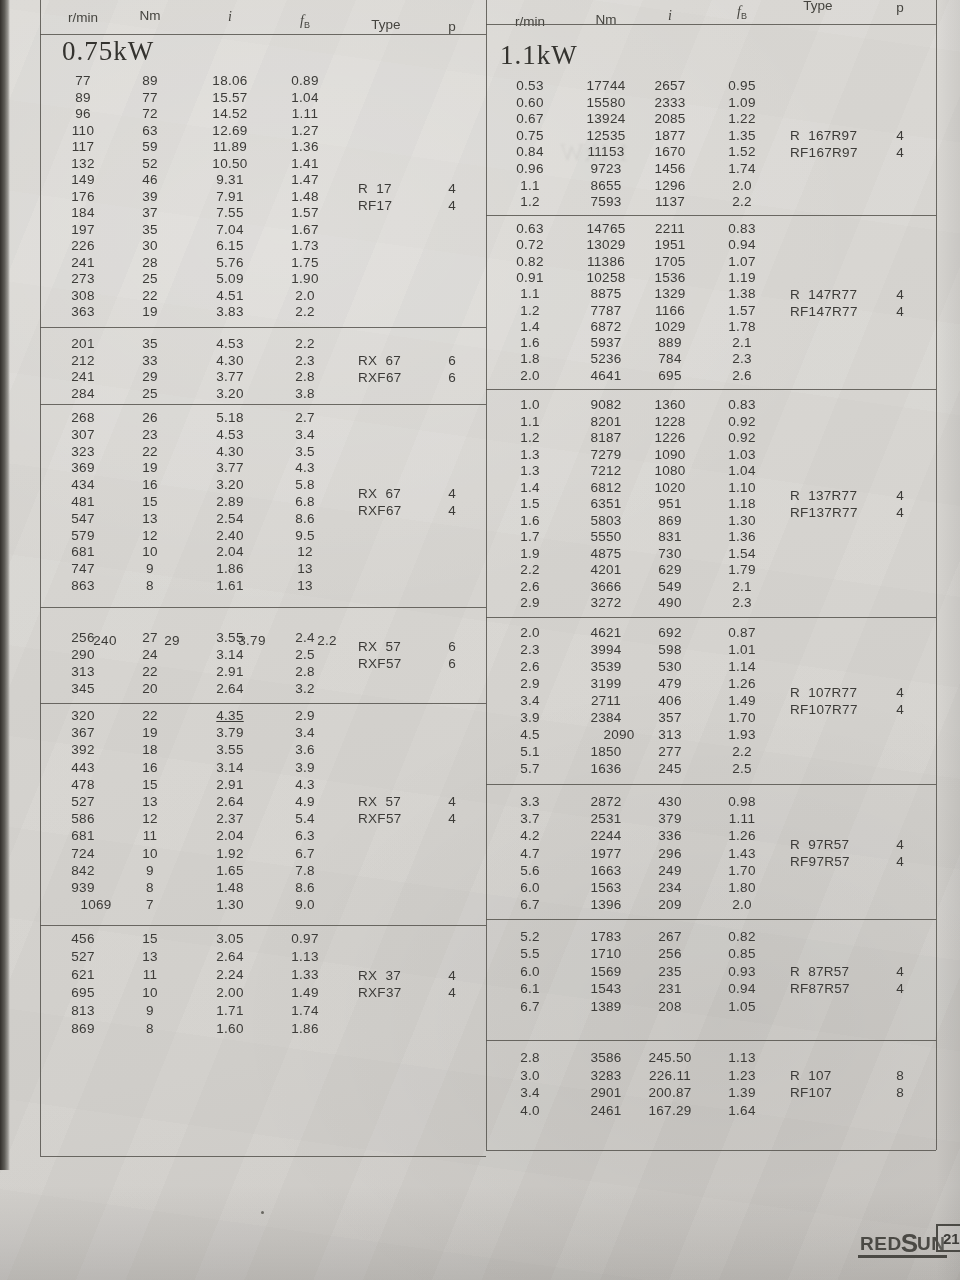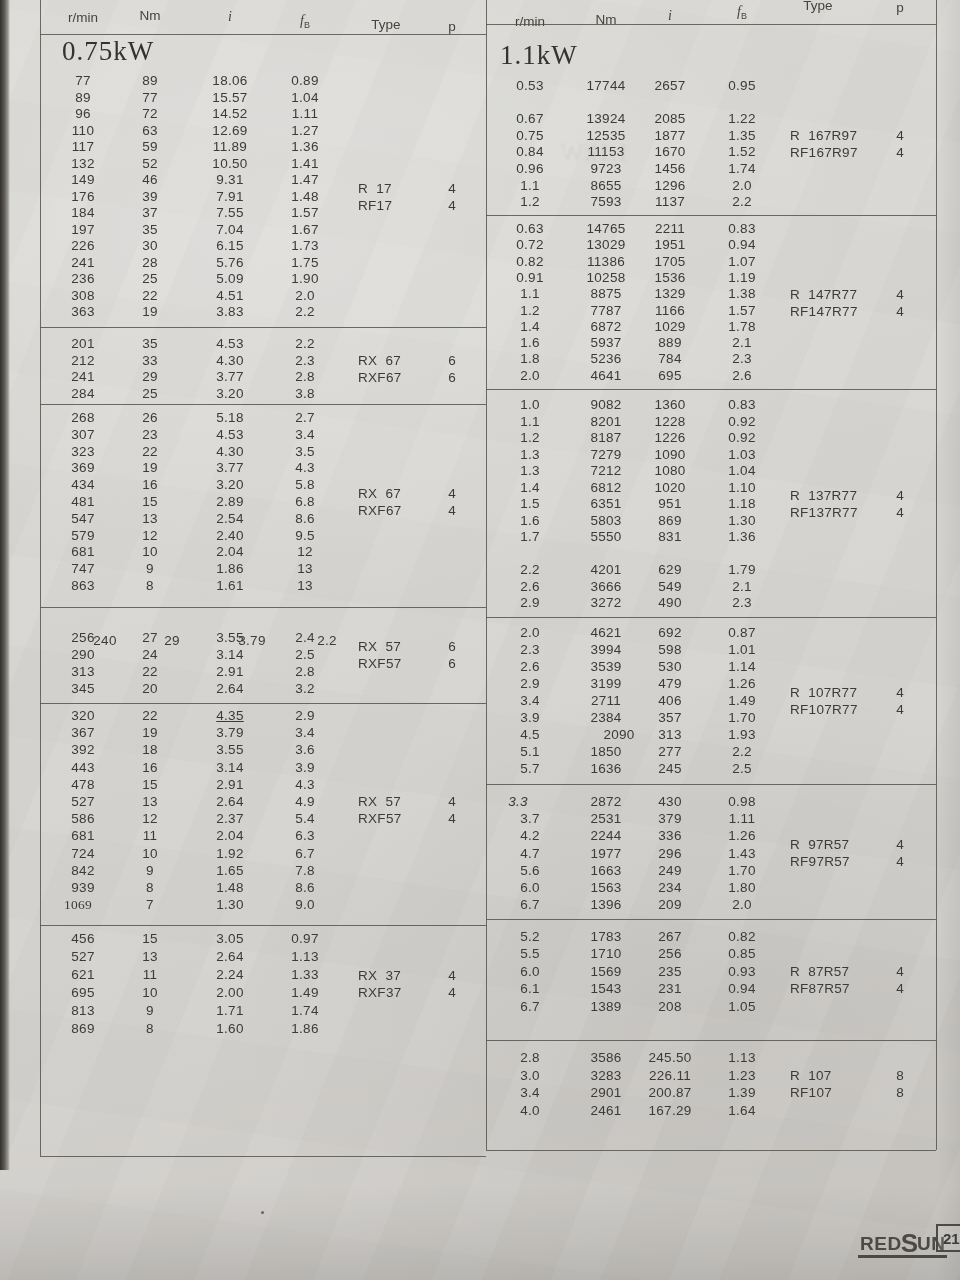--- a/index.html
+++ b/index.html
@@ -152,21 +152,21 @@
         <span class="cell" style="left: 190px;">6.15</span>
         <span class="cell" style="left: 265px;">1.73</span>
       </div>
       <div class="row" style="top: 254.5px; height: 16.5px; line-height: 16.5px;">
         <span class="cell" style="left: 43px;">241</span>
         <span class="cell" style="left: 110px;">28</span>
         <span class="cell" style="left: 190px;">5.76</span>
         <span class="cell" style="left: 265px;">1.75</span>
       </div>
       <div class="row" style="top: 271px; height: 16.5px; line-height: 16.5px;">
-        <span class="cell" style="left: 43px;">236</span>
+        <span class="cell" style="left: 43px;">273</span>
         <span class="cell" style="left: 110px;">25</span>
         <span class="cell" style="left: 190px;">5.09</span>
         <span class="cell" style="left: 265px;">1.90</span>
       </div>
       <div class="row" style="top: 287.5px; height: 16.5px; line-height: 16.5px;">
         <span class="cell" style="left: 43px;">308</span>
         <span class="cell" style="left: 110px;">22</span>
         <span class="cell" style="left: 190px;">4.51</span>
         <span class="cell" style="left: 265px;">2.0</span>
       </div>
@@ -364,21 +364,21 @@
         <span class="cell" style="left: 190px;">1.65</span>
         <span class="cell" style="left: 265px;">7.8</span>
       </div>
       <div class="row" style="top: 879px; height: 17.2px; line-height: 17.2px;">
         <span class="cell" style="left: 43px;">939</span>
         <span class="cell" style="left: 110px;">8</span>
         <span class="cell" style="left: 190px;">1.48</span>
         <span class="cell" style="left: 265px;">8.6</span>
       </div>
       <div class="row" style="top: 896.2px; height: 17.2px; line-height: 17.2px;">
-        <span class="cell" style="left: 38px; font-family: Liberation Serif, serif;">1069</span>
+        <span class="cell" style="left: 56px;">1069</span>
         <span class="cell" style="left: 110px;">7</span>
         <span class="cell" style="left: 190px;">1.30</span>
         <span class="cell" style="left: 265px;">9.0</span>
       </div>
       <div class="typebox" style="left: 318px; top: 793.2px;"><div>RX  57</div><div>RXF57</div></div>
       <div class="pbox" style="left: 412px; top: 793.2px;"><div>4</div><div>4</div></div>
       <div class="row" style="top: 930px; height: 18px; line-height: 18px;">
         <span class="cell" style="left: 43px;">456</span>
         <span class="cell" style="left: 110px;">15</span>
         <span class="cell" style="left: 190px;">3.05</span>
@@ -434,20 +434,26 @@
       <div class="hline" style="top: 617px;"></div>
       <div class="hline" style="top: 784px;"></div>
       <div class="hline" style="top: 919px;"></div>
       <div class="hline" style="top: 1040px;"></div>
       <div class="row" style="top: 78px; height: 16.6px; line-height: 16.6px;">
         <span class="cell" style="left: 44px;">0.53</span>
         <span class="cell" style="left: 120px; text-align: right;">17744</span>
         <span class="cell" style="left: 184px;">2657</span>
         <span class="cell" style="left: 256px;">0.95</span>
       </div>
+      <div class="row" style="top: 94.6px; height: 16.6px; line-height: 16.6px;">
+        <span class="cell" style="left: 44px;">0.60</span>
+        <span class="cell" style="left: 120px;">15580</span>
+        <span class="cell" style="left: 184px;">2333</span>
+        <span class="cell" style="left: 256px;">1.09</span>
+      </div>
       <div class="row" style="top: 111.2px; height: 16.6px; line-height: 16.6px;">
         <span class="cell" style="left: 44px;">0.67</span>
         <span class="cell" style="left: 120px;">13924</span>
         <span class="cell" style="left: 184px;">2085</span>
         <span class="cell" style="left: 256px;">1.22</span>
       </div>
       <div class="row" style="top: 127.8px; height: 16.6px; line-height: 16.6px;">
         <span class="cell" style="left: 44px;">0.75</span>
         <span class="cell" style="left: 120px;">12535</span>
         <span class="cell" style="left: 184px;">1877</span>
@@ -588,20 +594,26 @@
         <span class="cell" style="left: 120px;">5803</span>
         <span class="cell" style="left: 184px;">869</span>
         <span class="cell" style="left: 256px;">1.30</span>
       </div>
       <div class="row" style="top: 529px; height: 16.5px; line-height: 16.5px;">
         <span class="cell" style="left: 44px;">1.7</span>
         <span class="cell" style="left: 120px;">5550</span>
         <span class="cell" style="left: 184px;">831</span>
         <span class="cell" style="left: 256px;">1.36</span>
       </div>
+      <div class="row" style="top: 545.5px; height: 16.5px; line-height: 16.5px;">
+        <span class="cell" style="left: 44px;">1.9</span>
+        <span class="cell" style="left: 120px;">4875</span>
+        <span class="cell" style="left: 184px;">730</span>
+        <span class="cell" style="left: 256px;">1.54</span>
+      </div>
       <div class="row" style="top: 562px; height: 16.5px; line-height: 16.5px;">
         <span class="cell" style="left: 44px;">2.2</span>
         <span class="cell" style="left: 120px;">4201</span>
         <span class="cell" style="left: 184px;">629</span>
         <span class="cell" style="left: 256px;">1.79</span>
       </div>
       <div class="row" style="top: 578.5px; height: 16.5px; line-height: 16.5px;">
         <span class="cell" style="left: 44px;">2.6</span>
         <span class="cell" style="left: 120px;">3666</span>
         <span class="cell" style="left: 184px;">549</span>
@@ -665,21 +677,21 @@
       </div>
       <div class="row" style="top: 760px; height: 17px; line-height: 17px;">
         <span class="cell" style="left: 44px;">5.7</span>
         <span class="cell" style="left: 120px;">1636</span>
         <span class="cell" style="left: 184px;">245</span>
         <span class="cell" style="left: 256px;">2.5</span>
       </div>
       <div class="typebox" style="left: 304px; top: 683.5px;"><div>R  107R77</div><div>RF107R77</div></div>
       <div class="pbox" style="left: 414px; top: 683.5px;"><div>4</div><div>4</div></div>
       <div class="row" style="top: 793px; height: 17.2px; line-height: 17.2px;">
-        <span class="cell" style="left: 32px; font-style: italic;">3.3</span>
+        <span class="cell" style="left: 44px;">3.3</span>
         <span class="cell" style="left: 120px;">2872</span>
         <span class="cell" style="left: 184px;">430</span>
         <span class="cell" style="left: 256px;">0.98</span>
       </div>
       <div class="row" style="top: 810.2px; height: 17.2px; line-height: 17.2px;">
         <span class="cell" style="left: 44px;">3.7</span>
         <span class="cell" style="left: 120px;">2531</span>
         <span class="cell" style="left: 184px;">379</span>
         <span class="cell" style="left: 256px;">1.11</span>
       </div>

